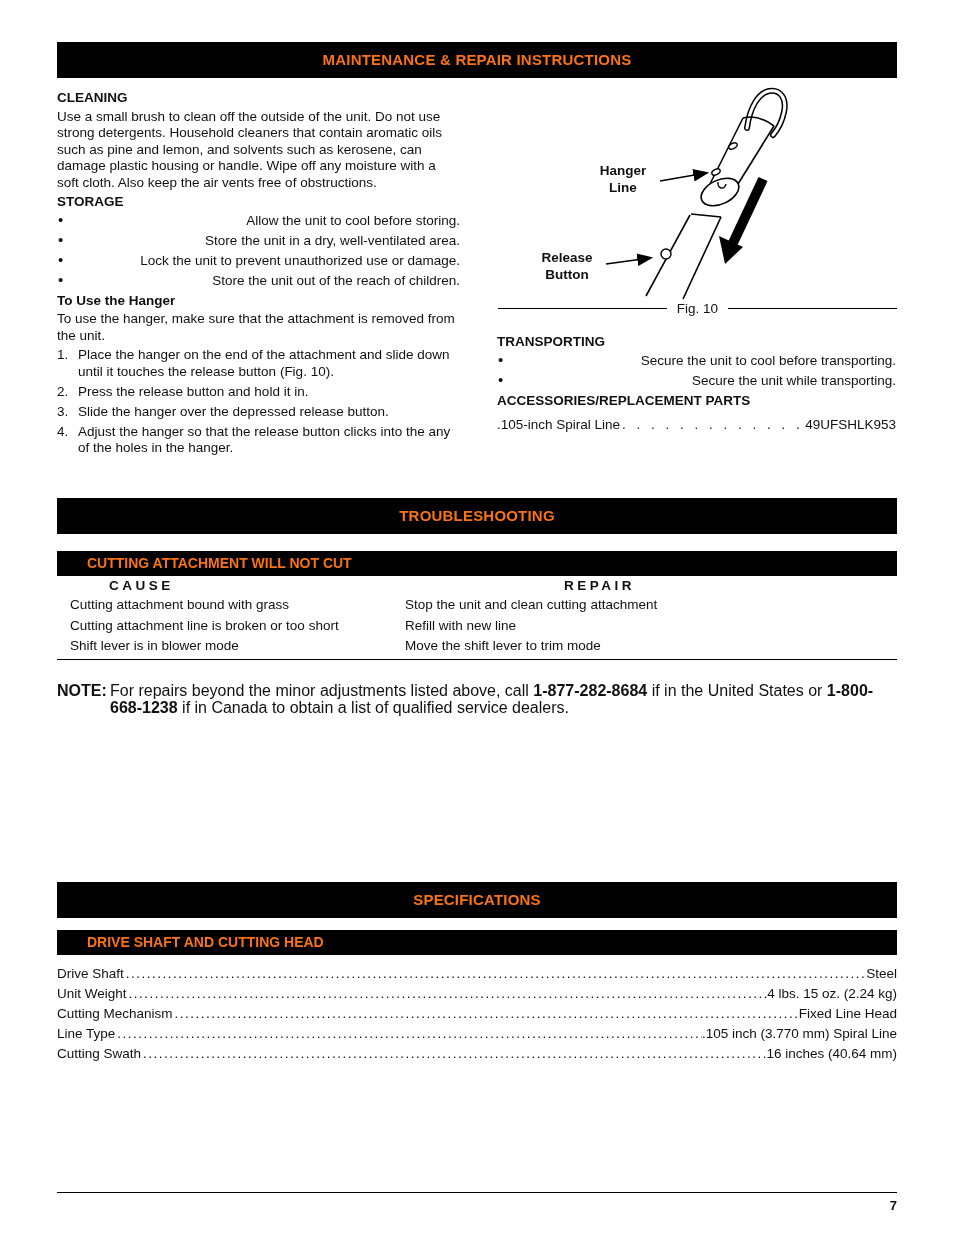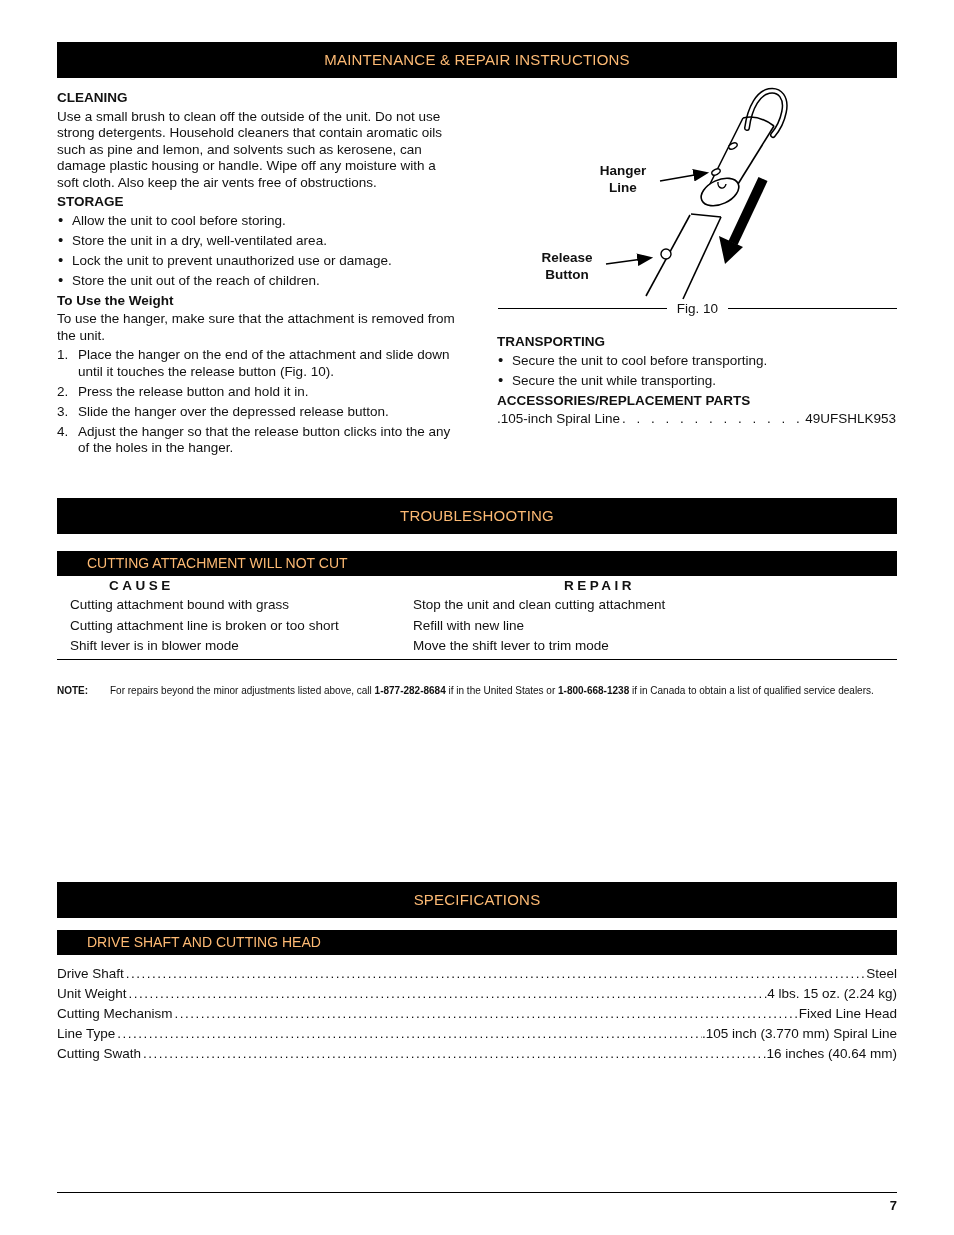--- a/index.html
+++ b/index.html
@@ -1,78 +1,78 @@
 <!DOCTYPE html>
 <html><head>
 <meta charset="utf-8">
 <style>
   html,body{margin:0;padding:0;background:#e8e8e8;}
   .page{
     position:relative;width:954px;height:1235px;margin:0 auto;background:#ffffff;
     font-family:"Liberation Sans", sans-serif;color:#111;overflow:hidden;
   }
   
-  .bar{position:absolute;left:57px;width:840px;background:#000;color:#fdba74;font-weight:normal;box-sizing:border-box;}
+  .bar{position:absolute;left:57px;width:840px;background:#000;color:#f97316;font-weight:bold;box-sizing:border-box;}
   .bar-main{height:36px;line-height:36px;font-size:15px;text-align:center;letter-spacing:.2px;}
   .bar-sub{height:25px;line-height:25px;font-size:14px;padding-left:30px;}
   #bar-maintenance{top:42px;}
   #bar-troubleshooting{top:498px;}
   #bar-cutting{top:551px;}
   #bar-specifications{top:882px;}
   #bar-driveshaft{top:930px;}
 
   
   .body-text{font-size:13.5px;line-height:16.5px;}
   .sec-head{font-weight:bold;font-size:13.5px;margin:3px 0 2px 0;}
   p{margin:0 0 2px 0;}
 
   
   #col-left{position:absolute;left:57px;top:90px;width:403px;}
-  ul.bullets{list-style:none;margin:2px 0 2px 0;padding:0;}
+  ul.bullets{list-style:none;margin:2px 0 2px 0;padding:0;text-align:right;}
   ul.bullets li{position:relative;padding-left:15px;margin-bottom:3.5px;}
   ul.bullets li::before{content:"\2022";position:absolute;left:1px;top:-1px;font-size:15px;}
   ol.steps{list-style:none;margin:3px 0 0 0;padding:0;counter-reset:step;}
   ol.steps li{position:relative;padding-left:21px;margin-bottom:3.5px;counter-increment:step;width:382px;}
   ol.steps li::before{content:counter(step) ".";position:absolute;left:0;}
 
   
   #figure{position:absolute;left:500px;top:86px;width:397px;height:214px;}
   #figure svg{position:absolute;left:0;top:0;}
   .fig-label{position:absolute;font-weight:bold;font-size:13.5px;line-height:17px;text-align:center;white-space:pre-line;}
   #label-hanger-holes{left:88px;top:76px;width:70px;}
   #label-release-button{left:30px;top:163px;width:74px;}
   #fig-caption{position:absolute;left:498px;top:301px;width:399px;display:flex;align-items:center;font-weight:normal;font-size:13.5px;}
   #fig-caption .rule{flex:1;border-top:1.5px solid #000;}
   #fig-caption .cap{padding:0 10px;}
 
   
   #col-right{position:absolute;left:497px;top:334px;width:399px;}
-  .part-row{display:flex;align-items:baseline;margin-top:2px;}
+  .part-row{display:flex;align-items:baseline;margin-top:8px;}
   .part-row .lbl,.part-row .val{white-space:nowrap;}
   .leader{flex:1;overflow:hidden;white-space:nowrap;padding:0 2px;}
   .leader.spaced::after{letter-spacing:3.5px;
     content:". . . . . . . . . . . . . . . . . . . . . . . . . . . . . . . . . . . . . . . . . . . . . . . .";}
   .leader.tight::after{letter-spacing:1.5px;
     content:"....................................................................................................................................................................................................................................................................................................................";}
 
   
   #ts-table{position:absolute;left:57px;top:578px;width:840px;font-size:13.5px;}
   .t-heads{position:relative;height:19px;}
   .t-heads span{position:absolute;font-weight:bold;letter-spacing:3.5px;}
   .t-head-cause{left:52px;}
   .t-head-action{left:507px;}
-  .t-row{display:flex;padding-left:13px;margin-bottom:4.5px;line-height:16px;gap:8px;}
+  .t-row{display:flex;padding-left:13px;margin-bottom:4.5px;line-height:16px;}
   .t-cause{width:335px;}
   .t-action{flex:1;}
   .hrule{position:absolute;left:57px;width:840px;border-top:1.5px solid #000;height:0;}
   #rule-table{top:659px;}
   #rule-footer{top:1192px;}
 
   
-  #note{position:absolute;left:57px;top:682px;width:840px;display:flex;font-size:10px;line-height:17px;}
+  #note{position:absolute;left:57px;top:682px;width:840px;display:flex;font-size:16px;line-height:17px;}
   #note .note-label{width:53px;font-weight:bold;flex:none;}
   #note b{font-weight:bold;}
 
   
   #spec-rows{position:absolute;left:57px;top:966px;width:840px;font-size:13.5px;}
   .spec-row{display:flex;align-items:baseline;height:20px;}
   .spec-row .lbl,.spec-row .val{white-space:nowrap;}
 
   
   #page-num{position:absolute;left:57px;top:1198px;width:840px;text-align:right;font-weight:bold;font-size:13px;}
@@ -91,21 +91,21 @@
     <p>Use a small brush to clean off the outside of the unit. Do not use strong detergents. Household cleaners that contain aromatic oils such as pine and lemon, and solvents such as kerosene, can damage plastic housing or handle. Wipe off any moisture with a soft cloth. Also keep the air vents free of obstructions.</p>
 
     <div class="sec-head">STORAGE</div>
     <ul class="bullets">
       <li>Allow the unit to cool before storing.</li>
       <li>Store the unit in a dry, well-ventilated area.</li>
       <li>Lock the unit to prevent unauthorized use or damage.</li>
       <li>Store the unit out of the reach of children.</li>
     </ul>
 
-    <div class="sec-head">To Use the Weight</div>
+    <div class="sec-head">To Use the Hanger</div>
     <p>To use the hanger, make sure that the attachment is removed from the unit.</p>
     <ol class="steps">
       <li>Place the hanger on the end of the attachment and slide down until it touches the release button (Fig. 10).</li>
       <li>Press the release button and hold it in.</li>
       <li>Slide the hanger over the depressed release button.</li>
       <li>Adjust the hanger so that the release button clicks into the any of the holes in the hanger.</li>
     </ol>
   </div>
 
   <div id="figure">

